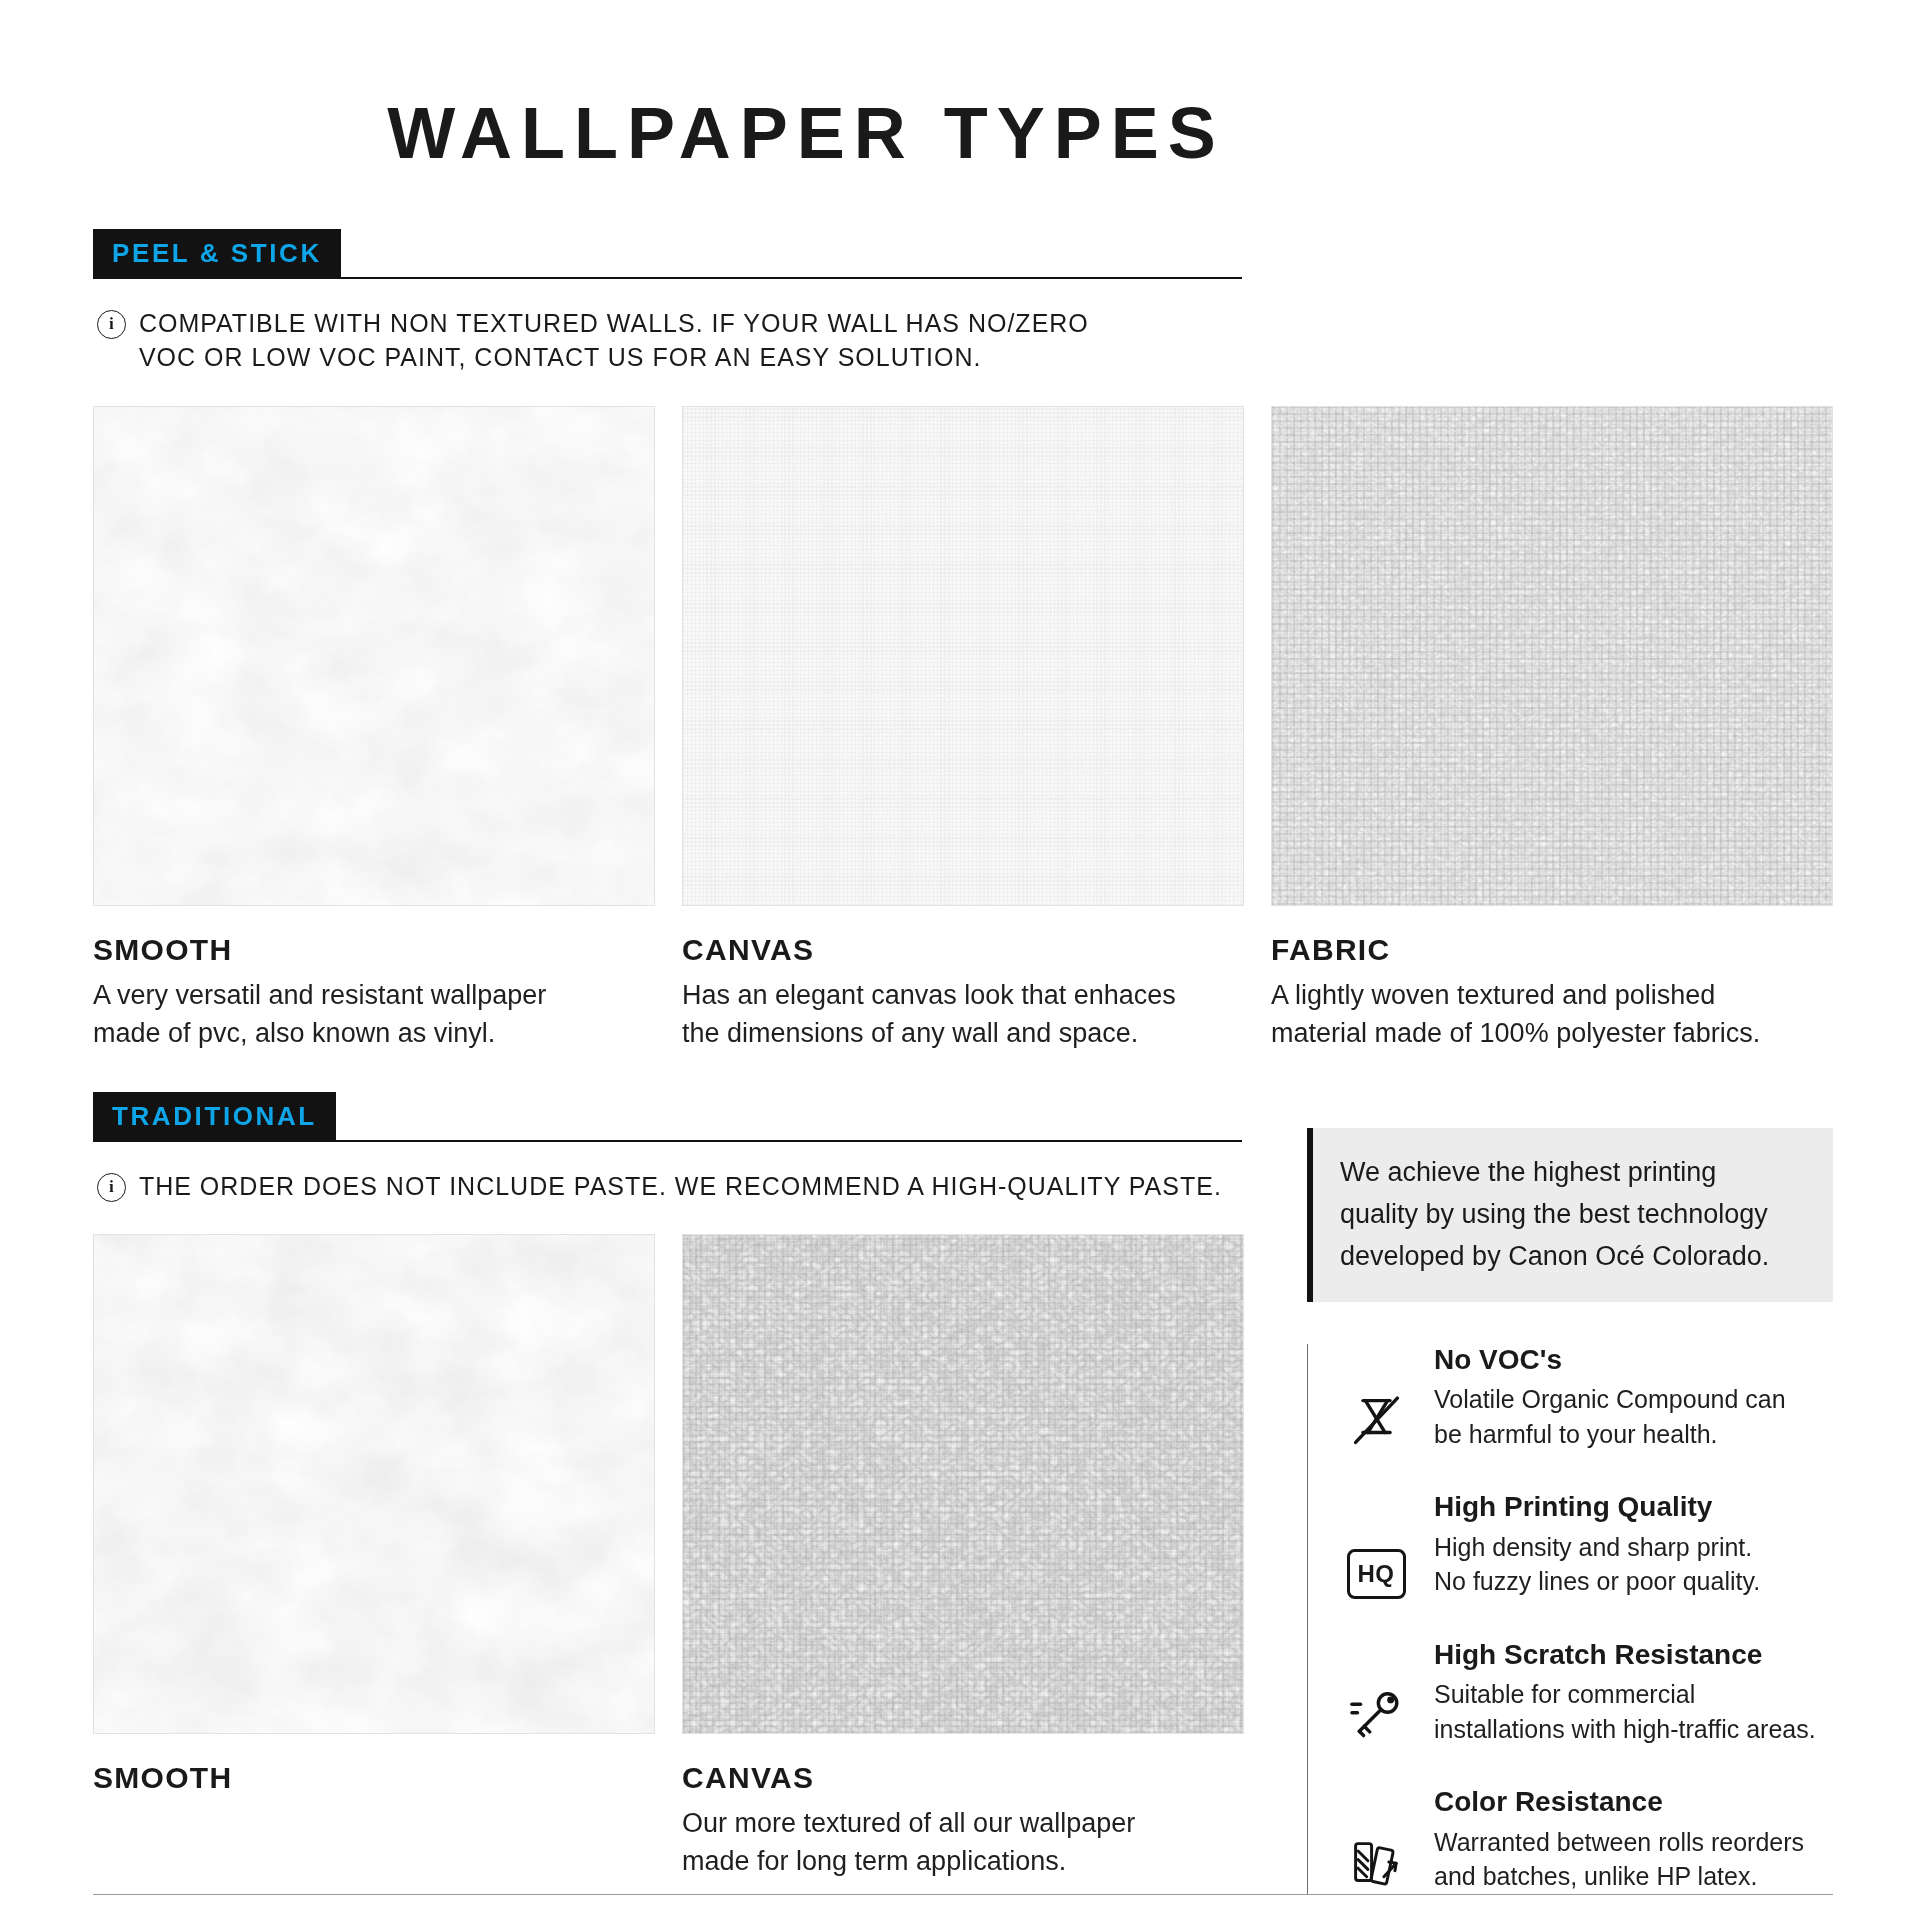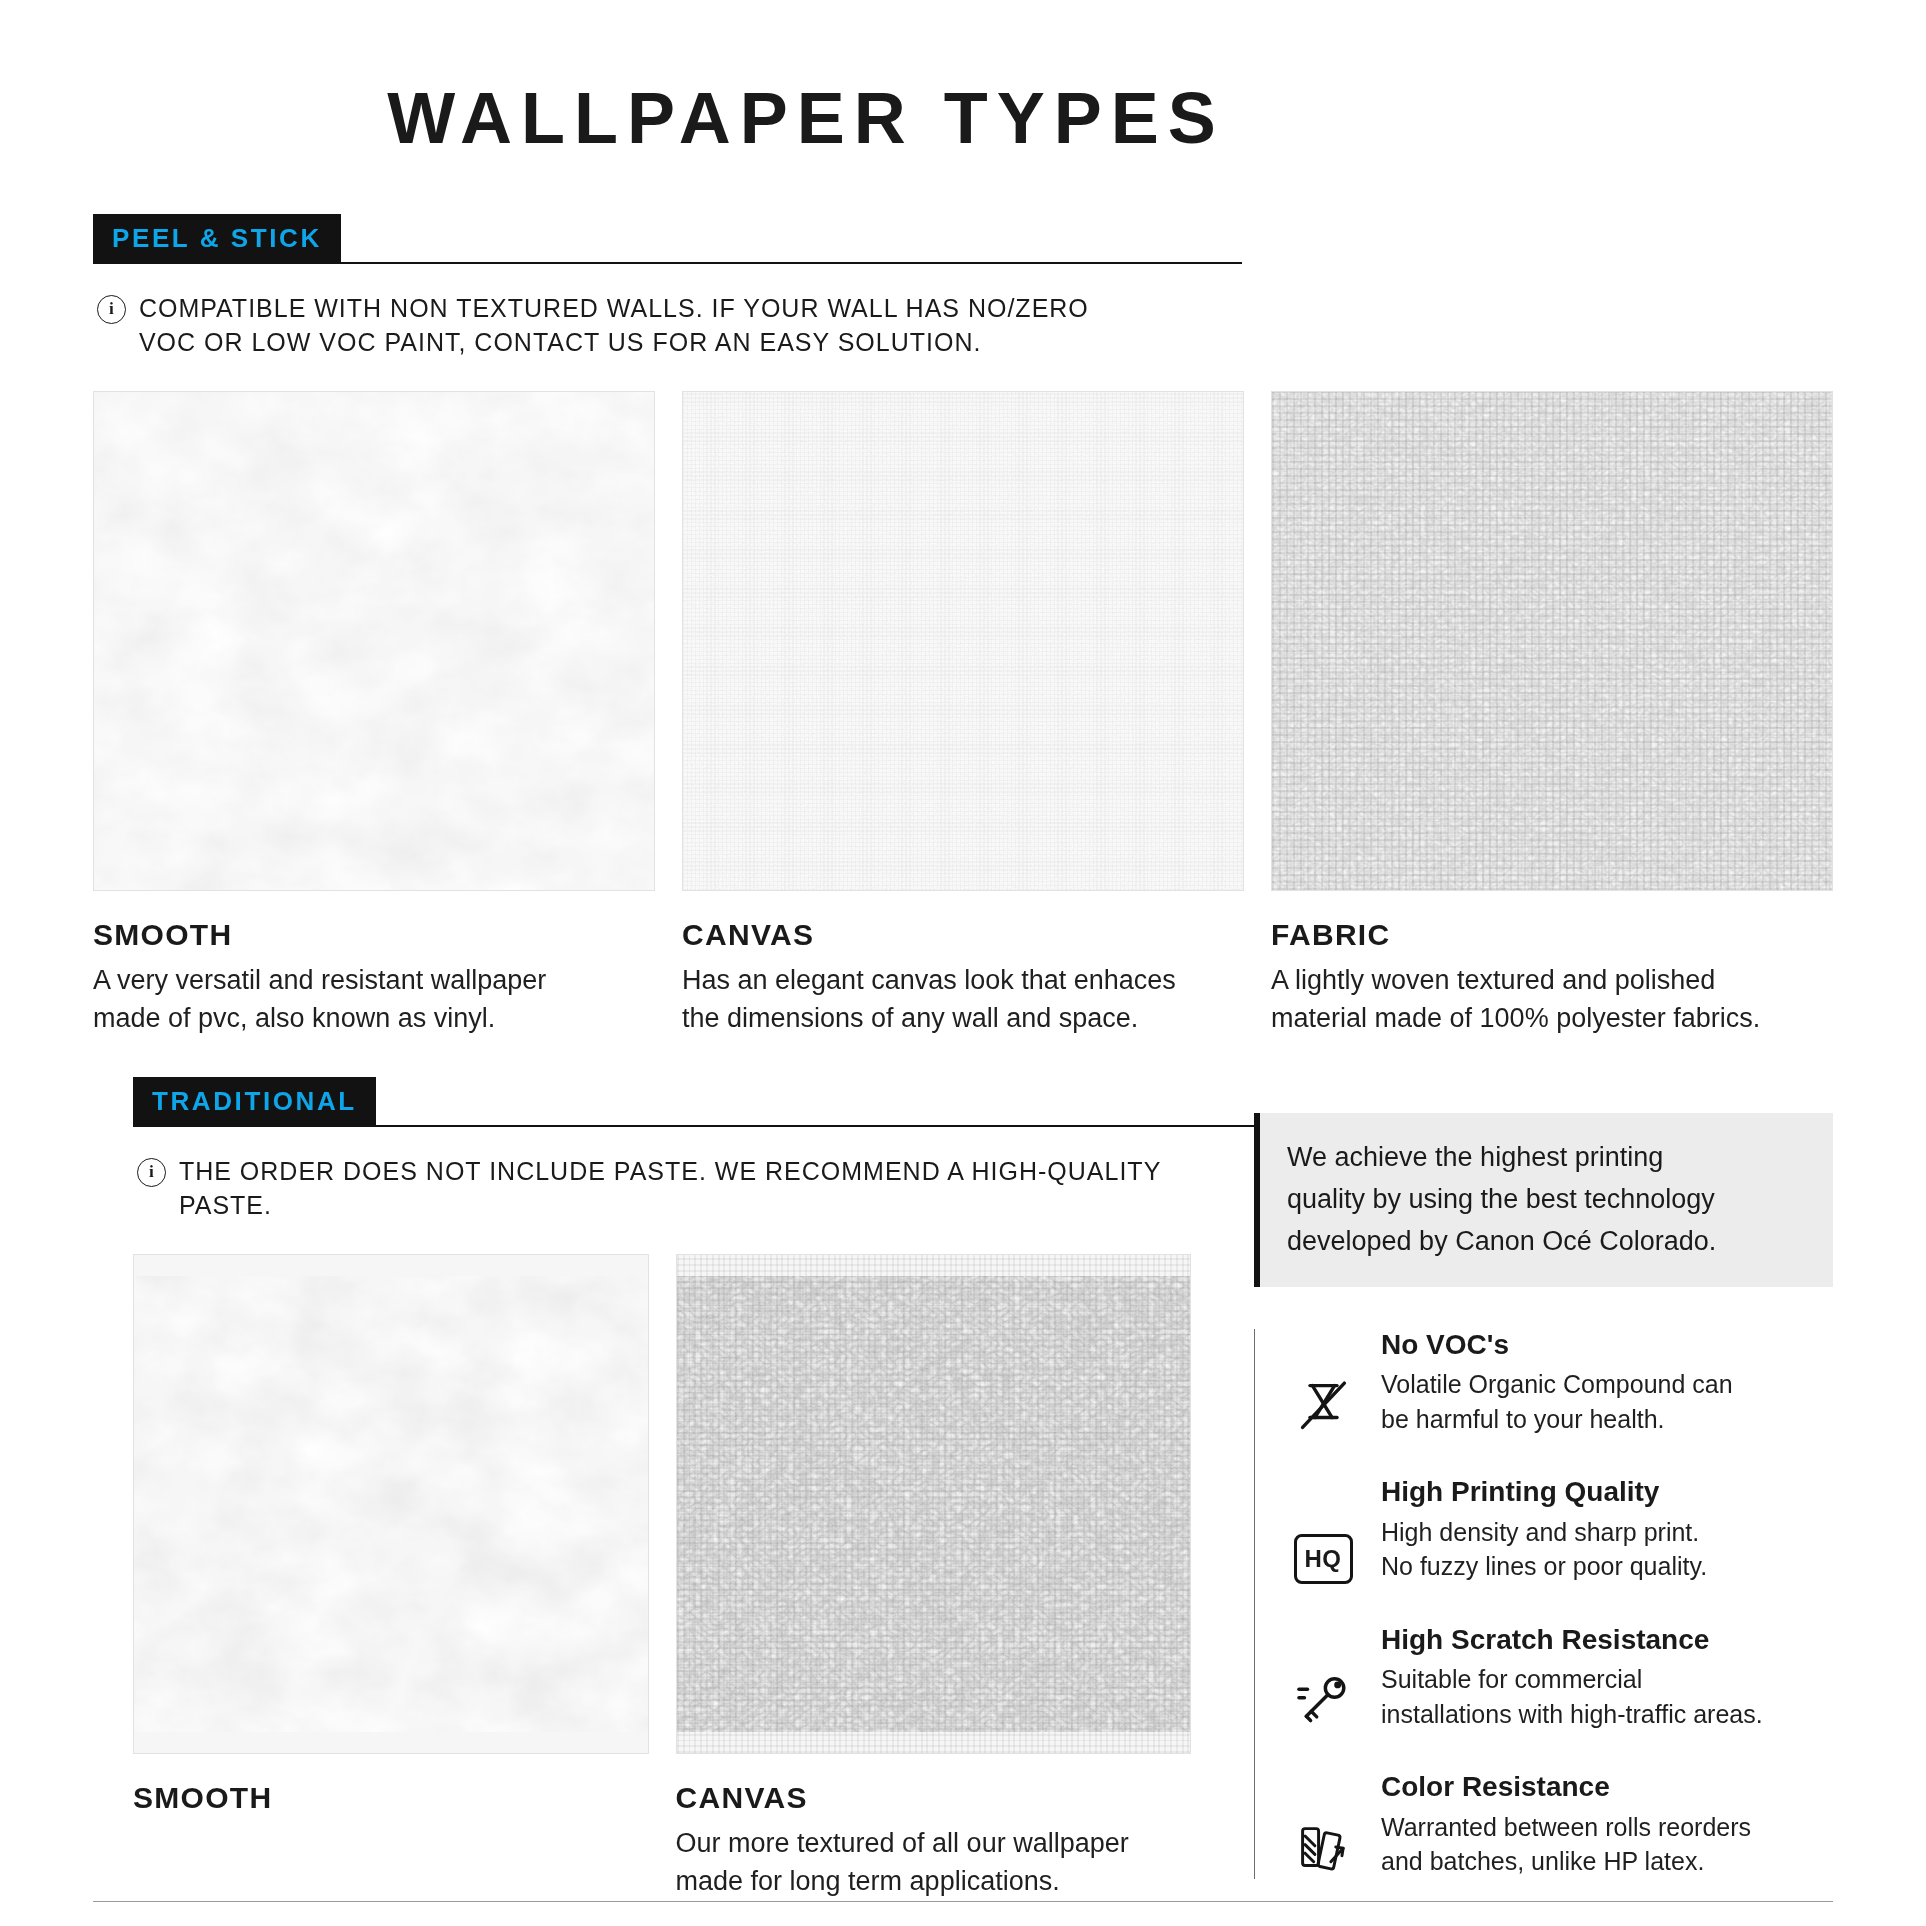--- a/index.html
+++ b/index.html
@@ -1,18 +1,18 @@
 <!DOCTYPE html>
 <html style="font-size:10.3px"><head>
 <meta charset="utf-8">
 <style>
   html,body{margin:0;padding:0;background:#ffffff;}
   .page{
     width:1926px;height:1926px;box-sizing:border-box;
-    padding:0 93px;display:flex;flex-direction:column;
+    padding:15px 93px;display:flex;flex-direction:column;
     font-family:"Liberation Sans",sans-serif;color:#1a1a1a;background:#fff;
   }
   .title{
     margin:77px auto 55px;width:fit-content;transform:translateX(-157px);
     font-size:72px;font-weight:600;letter-spacing:9px;white-space:nowrap;
   }
   .section-header{width:1149px;border-bottom:2.6px solid #121212;line-height:0;}
   .badge{
     display:inline-block;background:#121212;color:#0ea5e9;
     font-size:26px;font-weight:600;letter-spacing:2.6px;line-height:1.2;
@@ -39,21 +39,21 @@
     repeating-linear-gradient(90deg,rgba(120,120,120,0.05) 0 1.3px,rgba(0,0,0,0) 1.3px 3.9px);}
   .weave.coarse{background-image:
     repeating-linear-gradient(0deg,rgba(90,90,90,0.11) 0 1.9px,rgba(0,0,0,0) 1.9px 7px),
     repeating-linear-gradient(90deg,rgba(90,90,90,0.11) 0 1.9px,rgba(0,0,0,0) 1.9px 7px);}
   .weave.rough{background-image:
     repeating-linear-gradient(0deg,rgba(80,80,80,0.08) 0 1.9px,rgba(0,0,0,0) 1.9px 5.8px),
     repeating-linear-gradient(90deg,rgba(80,80,80,0.08) 0 1.9px,rgba(0,0,0,0) 1.9px 5.8px);}
   .swatch-name{font-size:30px;font-weight:700;letter-spacing:1.3px;margin-top:27px;}
   .swatch-desc{font-size:27px;line-height:1.4;margin-top:10.3px;white-space:pre-line;color:#1f1f1f;}
   .bottom-row{display:flex;gap:63px;margin-top:39px;}
-  .bottom-left{width:1058px;flex:none;margin-left:40px;}
+  .bottom-left{width:1151px;flex:none;}
   .quality-panel{flex:1;min-width:0;}
   .quote-box{
     margin-top:36px;background:#ececec;border-left:6.4px solid #121212;
     padding:24.4px 27px;font-size:27px;line-height:1.55;white-space:pre-line;
   }
   .features{
     margin-top:42px;border-left:1.3px solid #6e6e6e;padding-left:37px;
     display:flex;flex-direction:column;gap:40px;
   }
   .feature{display:flex;gap:27px;}

